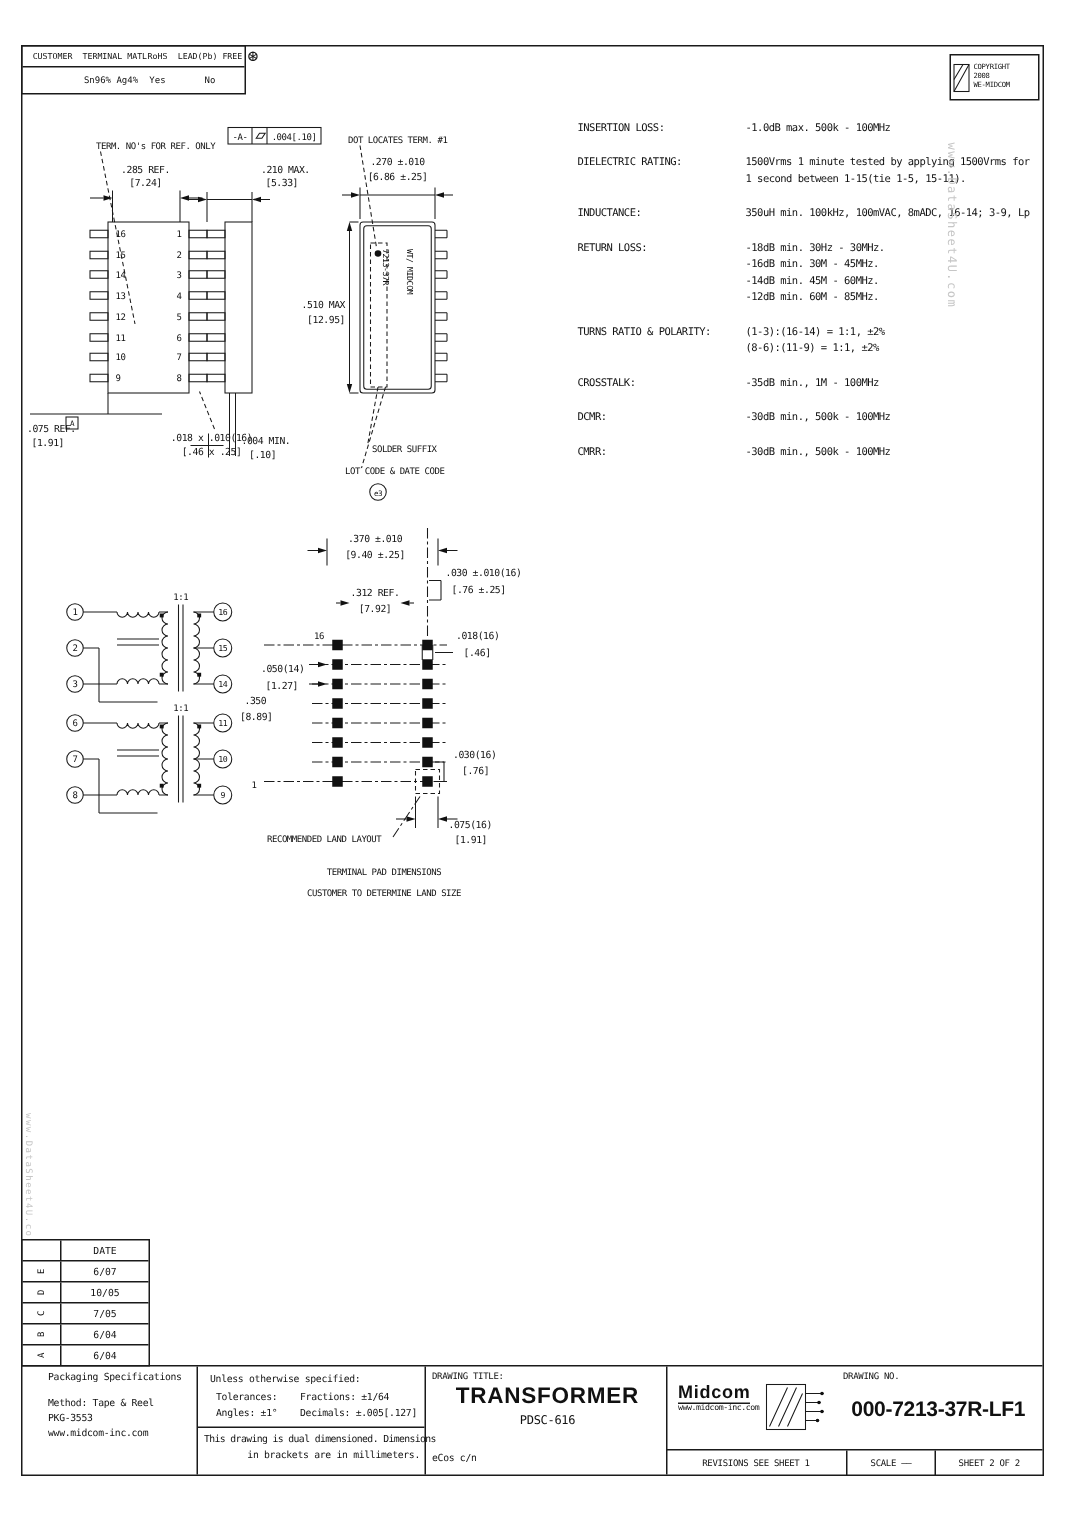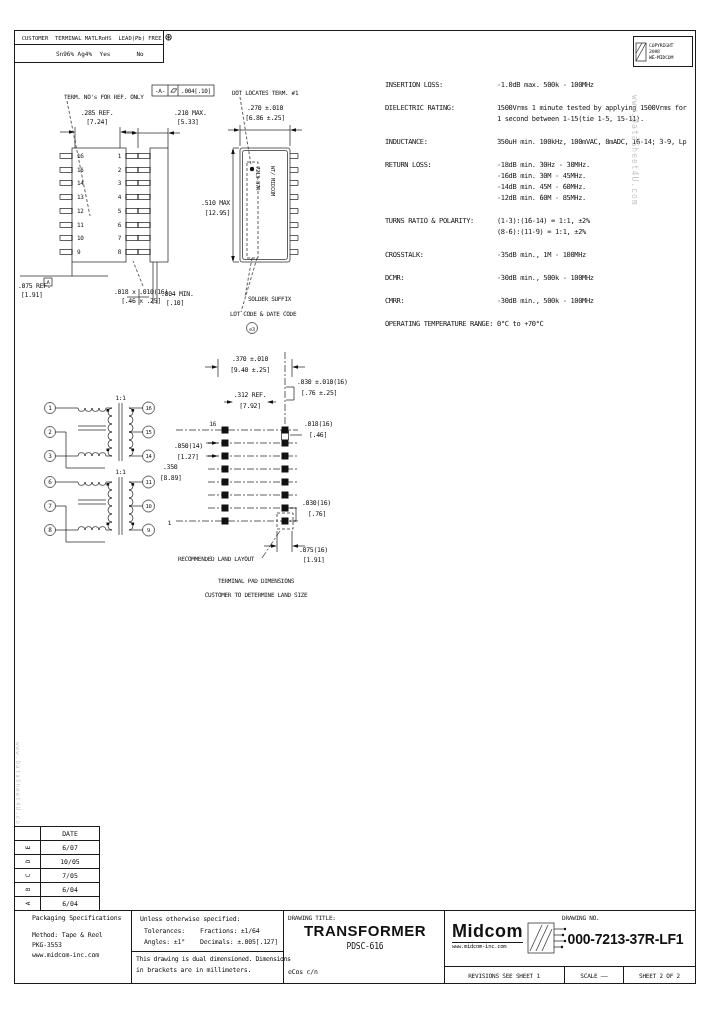--- a/index.html
+++ b/index.html
@@ -51,29 +51,29 @@
   .tb{left:14px;top:910px;width:681px;height:72px;border-top:1px solid #1a1a1a;box-sizing:border-box;font-size:6.5px;letter-spacing:-0.2px;}
   .tb .pack{left:0;top:0;width:118px;height:72px;border-right:1px solid #1a1a1a;box-sizing:border-box;padding:3px 18px;}
   .tb .pack div{margin-bottom:2px;white-space:nowrap;}
   .tb .pack .m1{margin-top:9px;}
   .tb .tol{left:118px;top:0;width:152px;height:72px;border-right:1px solid #1a1a1a;box-sizing:border-box;}
   .tb .tol .h{position:absolute;left:8px;top:4px;white-space:nowrap;}
   .tb .tol .a{position:absolute;left:12px;top:16px;} .tb .tol .b{position:absolute;left:68px;top:16px;white-space:nowrap;}
   .tb .tol .c{position:absolute;left:12px;top:27px;} .tb .tol .d{position:absolute;left:68px;top:27px;white-space:nowrap;}
   .tb .tol .dl{position:absolute;left:0;top:40px;width:100%;border-top:1px solid #1a1a1a;}
   .tb .tol .e{position:absolute;left:4px;top:44px;width:144px;text-align:center;white-space:nowrap;letter-spacing:-0.4px;}
-  .tb .tol .f{position:absolute;left:4px;top:55px;width:144px;text-align:left;}
+  .tb .tol .f{position:absolute;left:4px;top:55px;width:144px;text-align:right;}
   .tb .rt{left:270px;top:0;width:411px;height:72px;box-sizing:border-box;}
   .tb .rt .vdiv{position:absolute;left:160px;top:0;bottom:0;border-left:1px solid #1a1a1a;}
   .tb .lab6{font-size:6px;}
   .tb .bigtitle{position:absolute;left:14px;top:11px;width:134px;text-align:center;font-family:"Liberation Sans",sans-serif;font-weight:bold;font-size:15px;letter-spacing:0.5px;}
   .tb .sub{position:absolute;left:14px;top:31px;width:134px;text-align:center;font-size:8px;}
   .tb .ecos{position:absolute;left:4px;top:57px;}
   .tb .logo{position:absolute;left:168px;top:10px;width:120px;height:43px;}
-  .tb .logo .nm{font-family:"Liberation Sans",sans-serif;font-weight:bold;font-size:18px;letter-spacing:0.5px;border-bottom:1px solid #1a1a1a;display:inline-block;}
+  .tb .logo .nm{font-family:"Liberation Sans",sans-serif;font-weight:bold;font-size:12px;letter-spacing:0.5px;border-bottom:1px solid #1a1a1a;display:inline-block;}
   .tb .logo .lu{font-size:5.5px;letter-spacing:-0.3px;}
   .tb .dn{position:absolute;left:278px;top:3px;font-size:6px;}
   .tb .dno{position:absolute;left:272px;top:20px;width:139px;text-align:center;font-family:"Liberation Sans",sans-serif;font-weight:bold;font-size:14px;letter-spacing:-0.2px;white-space:nowrap;}
   .tb .strip{position:absolute;left:160px;right:0;top:55px;height:17px;border-top:1px solid #1a1a1a;display:flex;font-size:6px;}
   .tb .strip div{display:flex;align-items:center;justify-content:center;white-space:nowrap;}
   .tb .s1{width:120px;border-right:1px solid #1a1a1a;}
   .tb .s2{width:58px;border-right:1px solid #1a1a1a;}
   .tb .s3{flex:1;}
 </style>
 </head>
@@ -157,24 +157,20 @@
       <span class="lab">DCMR:</span>
       <span class="val">
           <div>-30dB min., 500k - 100MHz</div>
         </span>
     </div>
     <div class="srow">
       <span class="lab">CMRR:</span>
       <span class="val">
           <div>-30dB min., 500k - 100MHz</div>
         </span>
-    </div>
-    <div class="srow inline">
-      <span class="lab">OPERATING TEMPERATURE RANGE:</span>
-      <span class="val"><div> 0°C to +70°C</div></span>
     </div>
   </div>
 
   <div class="abs wm wm-r">www.DataSheet4U.com</div>
   <div class="abs wm wm-l">www.DataSheet4U.com</div>
 
   <svg class="abs" style="left:14px;top:76px;" width="366" height="534" viewBox="14 76 366 534">
 
     <g>
       <text x="64" y="99" class="t6">TERM. NO's FOR REF. ONLY</text>

